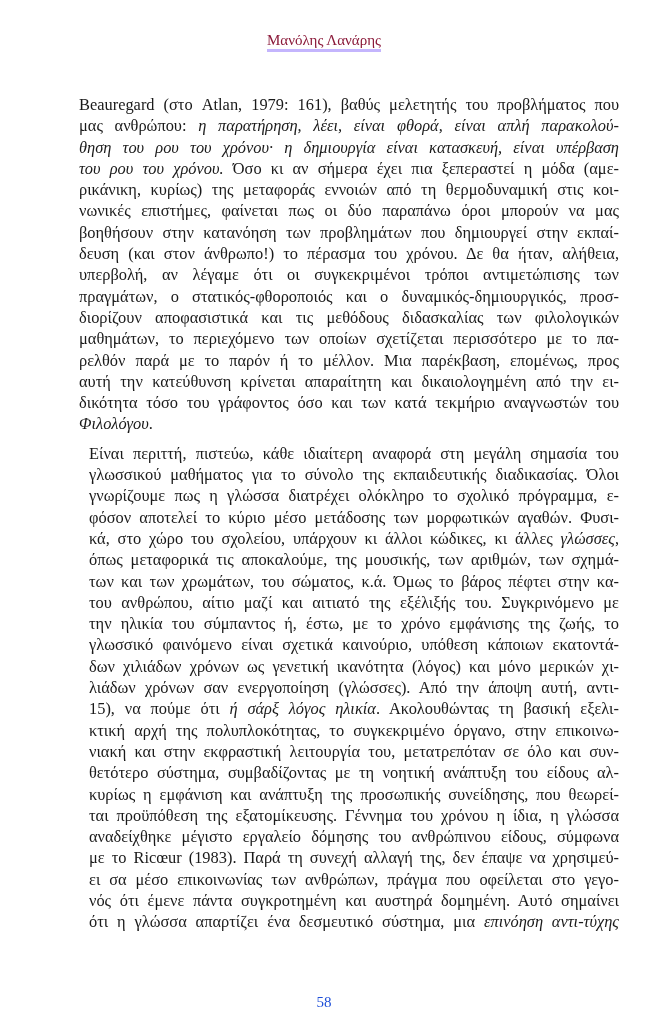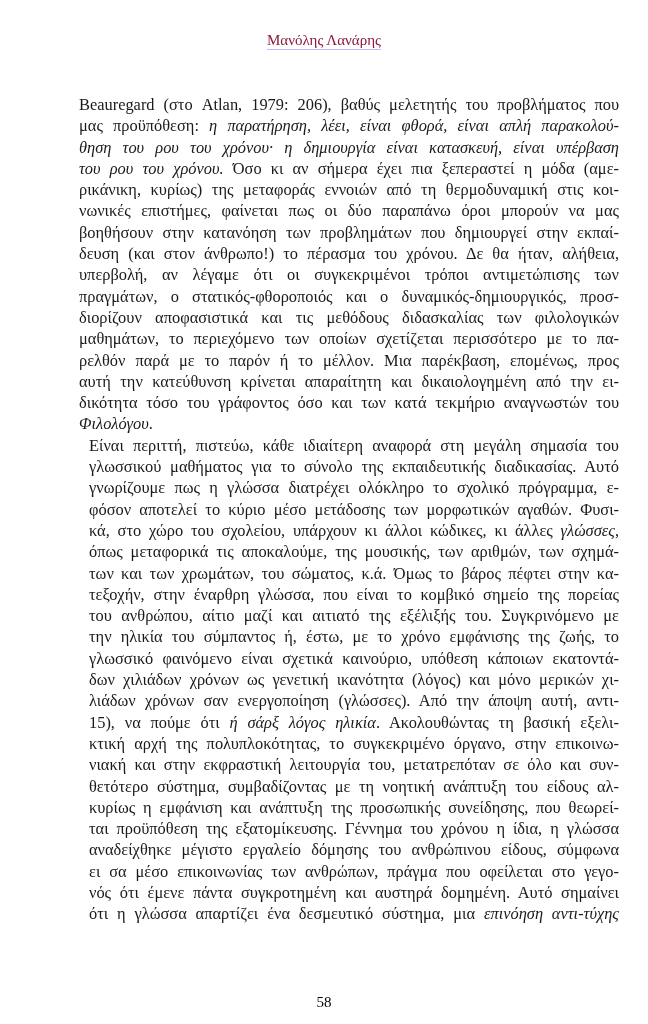--- a/index.html
+++ b/index.html
@@ -2,84 +2,84 @@
 <html><head>
 <meta charset="utf-8">
 <style>
   html, body { margin: 0; padding: 0; background: #ffffff; }
   body { width: 648px; height: 1024px; position: relative; overflow: hidden; }
   .page { position: absolute; left: 0; top: 0; width: 648px; height: 1024px; background: #fff; }
   .running-head {
     position: absolute; top: 32px; left: 0; width: 648px; text-align: center;
     font-family: "Liberation Serif", serif; font-size: 15px; color: #8b1a3a;
   }
-  .running-head span { border-bottom: 1px solid #c4b5fd; padding-bottom: 1px; }
+  .running-head span { border-bottom: 3px solid #c4b5fd; padding-bottom: 1px; }
   .body-text {
     position: absolute; left: 79px; top: 94px; width: 540px;
     font-family: "Liberation Serif", serif; font-size: 16.4px; line-height: 21.3px;
     color: #1a1a1a; text-align: justify; hyphens: manual;
   }
   .body-text p { margin: 0; }
-  .body-text p.indent { text-indent: 10px; }
+  .body-text p.indent { text-indent: 10px; margin-top: 8px; }
   .body-text .line { display: block; text-align: justify; text-align-last: justify; white-space: nowrap; }
   .body-text .line.last { text-align-last: left; }
   em { }
   .page-number {
     position: absolute; top: 994px; left: 0; width: 648px; text-align: center;
-    font-family: "Liberation Serif", serif; font-size: 15px; color: #000000;
+    font-family: "Liberation Serif", serif; font-size: 15px; color: #1d4ed8;
   }
 </style>
 </head>
 <body>
 
 <div class="page">
   <div class="running-head">
     <span>Μανόλης Λανάρης</span>
   </div>
 
   <div class="body-text" id="body-text">
       <p>
-        <span class="line"><span>Beauregard (στο Atlan, 1979: 206), βαθύς μελετητής του προβλήματος που</span></span>
-        <span class="line"><span>μας προϋπόθεση: </span><em>η παρατήρηση, λέει, είναι φθορά, είναι απλή παρακολού-</em></span>
+        <span class="line"><span>Beauregard (στο Atlan, 1979: 161), βαθύς μελετητής του προβλήματος που</span></span>
+        <span class="line"><span>μας ανθρώπου: </span><em>η παρατήρηση, λέει, είναι φθορά, είναι απλή παρακολού-</em></span>
         <span class="line"><em>θηση του ρου του χρόνου· η δημιουργία είναι κατασκευή, είναι υπέρβαση</em></span>
         <span class="line"><em>του ρου του χρόνου.</em><span> Όσο κι αν σήμερα έχει πια ξεπεραστεί η μόδα (αμε-</span></span>
         <span class="line"><span>ρικάνικη, κυρίως) της μεταφοράς εννοιών από τη θερμοδυναμική στις κοι-</span></span>
         <span class="line"><span>νωνικές επιστήμες, φαίνεται πως οι δύο παραπάνω όροι μπορούν να μας</span></span>
         <span class="line"><span>βοηθήσουν στην κατανόηση των προβλημάτων που δημιουργεί στην εκπαί-</span></span>
         <span class="line"><span>δευση (και στον άνθρωπο!) το πέρασμα του χρόνου. Δε θα ήταν, αλήθεια,</span></span>
         <span class="line"><span>υπερβολή, αν λέγαμε ότι οι συγκεκριμένοι τρόποι αντιμετώπισης των</span></span>
         <span class="line"><span>πραγμάτων, ο στατικός-φθοροποιός και ο δυναμικός-δημιουργικός, προσ-</span></span>
         <span class="line"><span>διορίζουν αποφασιστικά και τις μεθόδους διδασκαλίας των φιλολογικών</span></span>
         <span class="line"><span>μαθημάτων, το περιεχόμενο των οποίων σχετίζεται περισσότερο με το πα-</span></span>
         <span class="line"><span>ρελθόν παρά με το παρόν ή το μέλλον. Μια παρέκβαση, επομένως, προς</span></span>
         <span class="line"><span>αυτή την κατεύθυνση κρίνεται απαραίτητη και δικαιολογημένη από την ει-</span></span>
         <span class="line"><span>δικότητα τόσο του γράφοντος όσο και των κατά τεκμήριο αναγνωστών του</span></span>
         <span class="line last"><em>Φιλολόγου</em><span>.</span></span>
       </p>
       <p class="indent">
         <span class="line" style="text-indent: 10px;"><span>Είναι περιττή, πιστεύω, κάθε ιδιαίτερη αναφορά στη μεγάλη σημασία του</span></span>
-        <span class="line"><span>γλωσσικού μαθήματος για το σύνολο της εκπαιδευτικής διαδικασίας. Αυτό</span></span>
+        <span class="line"><span>γλωσσικού μαθήματος για το σύνολο της εκπαιδευτικής διαδικασίας. Όλοι</span></span>
         <span class="line"><span>γνωρίζουμε πως η γλώσσα διατρέχει ολόκληρο το σχολικό πρόγραμμα, ε-</span></span>
         <span class="line"><span>φόσον αποτελεί το κύριο μέσο μετάδοσης των μορφωτικών αγαθών. Φυσι-</span></span>
         <span class="line"><span>κά, στο χώρο του σχολείου, υπάρχουν κι άλλοι κώδικες, κι άλλες </span><em>γλώσσες</em><span>,</span></span>
         <span class="line"><span>όπως μεταφορικά τις αποκαλούμε, της μουσικής, των αριθμών, των σχημά-</span></span>
         <span class="line"><span>των και των χρωμάτων, του σώματος, κ.ά. Όμως το βάρος πέφτει στην κα-</span></span>
-        <span class="line"><span>τεξοχήν, στην έναρθρη γλώσσα, που είναι το κομβικό σημείο της πορείας</span></span>
         <span class="line"><span>του ανθρώπου, αίτιο μαζί και αιτιατό της εξέλιξής του. Συγκρινόμενο με</span></span>
         <span class="line"><span>την ηλικία του σύμπαντος ή, έστω, με το χρόνο εμφάνισης της ζωής, το</span></span>
         <span class="line"><span>γλωσσικό φαινόμενο είναι σχετικά καινούριο, υπόθεση κάποιων εκατοντά-</span></span>
         <span class="line"><span>δων χιλιάδων χρόνων ως γενετική ικανότητα (λόγος) και μόνο μερικών χι-</span></span>
         <span class="line"><span>λιάδων χρόνων σαν ενεργοποίηση (γλώσσες). Από την άποψη αυτή, αντι-</span></span>
         <span class="line"><span>15), να πούμε ότι </span><em>ή σάρξ λόγος ηλικία</em><span>. Ακολουθώντας τη βασική εξελι-</span></span>
         <span class="line"><span>κτική αρχή της πολυπλοκότητας, το συγκεκριμένο όργανο, στην επικοινω-</span></span>
         <span class="line"><span>νιακή και στην εκφραστική λειτουργία του, μετατρεπόταν σε όλο και συν-</span></span>
         <span class="line"><span>θετότερο σύστημα, συμβαδίζοντας με τη νοητική ανάπτυξη του είδους αλ-</span></span>
         <span class="line"><span>κυρίως η εμφάνιση και ανάπτυξη της προσωπικής συνείδησης, που θεωρεί-</span></span>
         <span class="line"><span>ται προϋπόθεση της εξατομίκευσης. Γέννημα του χρόνου η ίδια, η γλώσσα</span></span>
         <span class="line"><span>αναδείχθηκε μέγιστο εργαλείο δόμησης του ανθρώπινου είδους, σύμφωνα</span></span>
+        <span class="line"><span>με το Ricœur (1983). Παρά τη συνεχή αλλαγή της, δεν έπαψε να χρησιμεύ-</span></span>
         <span class="line"><span>ει σα μέσο επικοινωνίας των ανθρώπων, πράγμα που οφείλεται στο γεγο-</span></span>
         <span class="line"><span>νός ότι έμενε πάντα συγκροτημένη και αυστηρά δομημένη. Αυτό σημαίνει</span></span>
         <span class="line"><span>ότι η γλώσσα απαρτίζει ένα δεσμευτικό σύστημα, μια </span><em>επινόηση αντι-τύχης</em></span>
       </p>
     </div>
 
   <div class="page-number">58</div>
 </div>
 
 </body></html>

